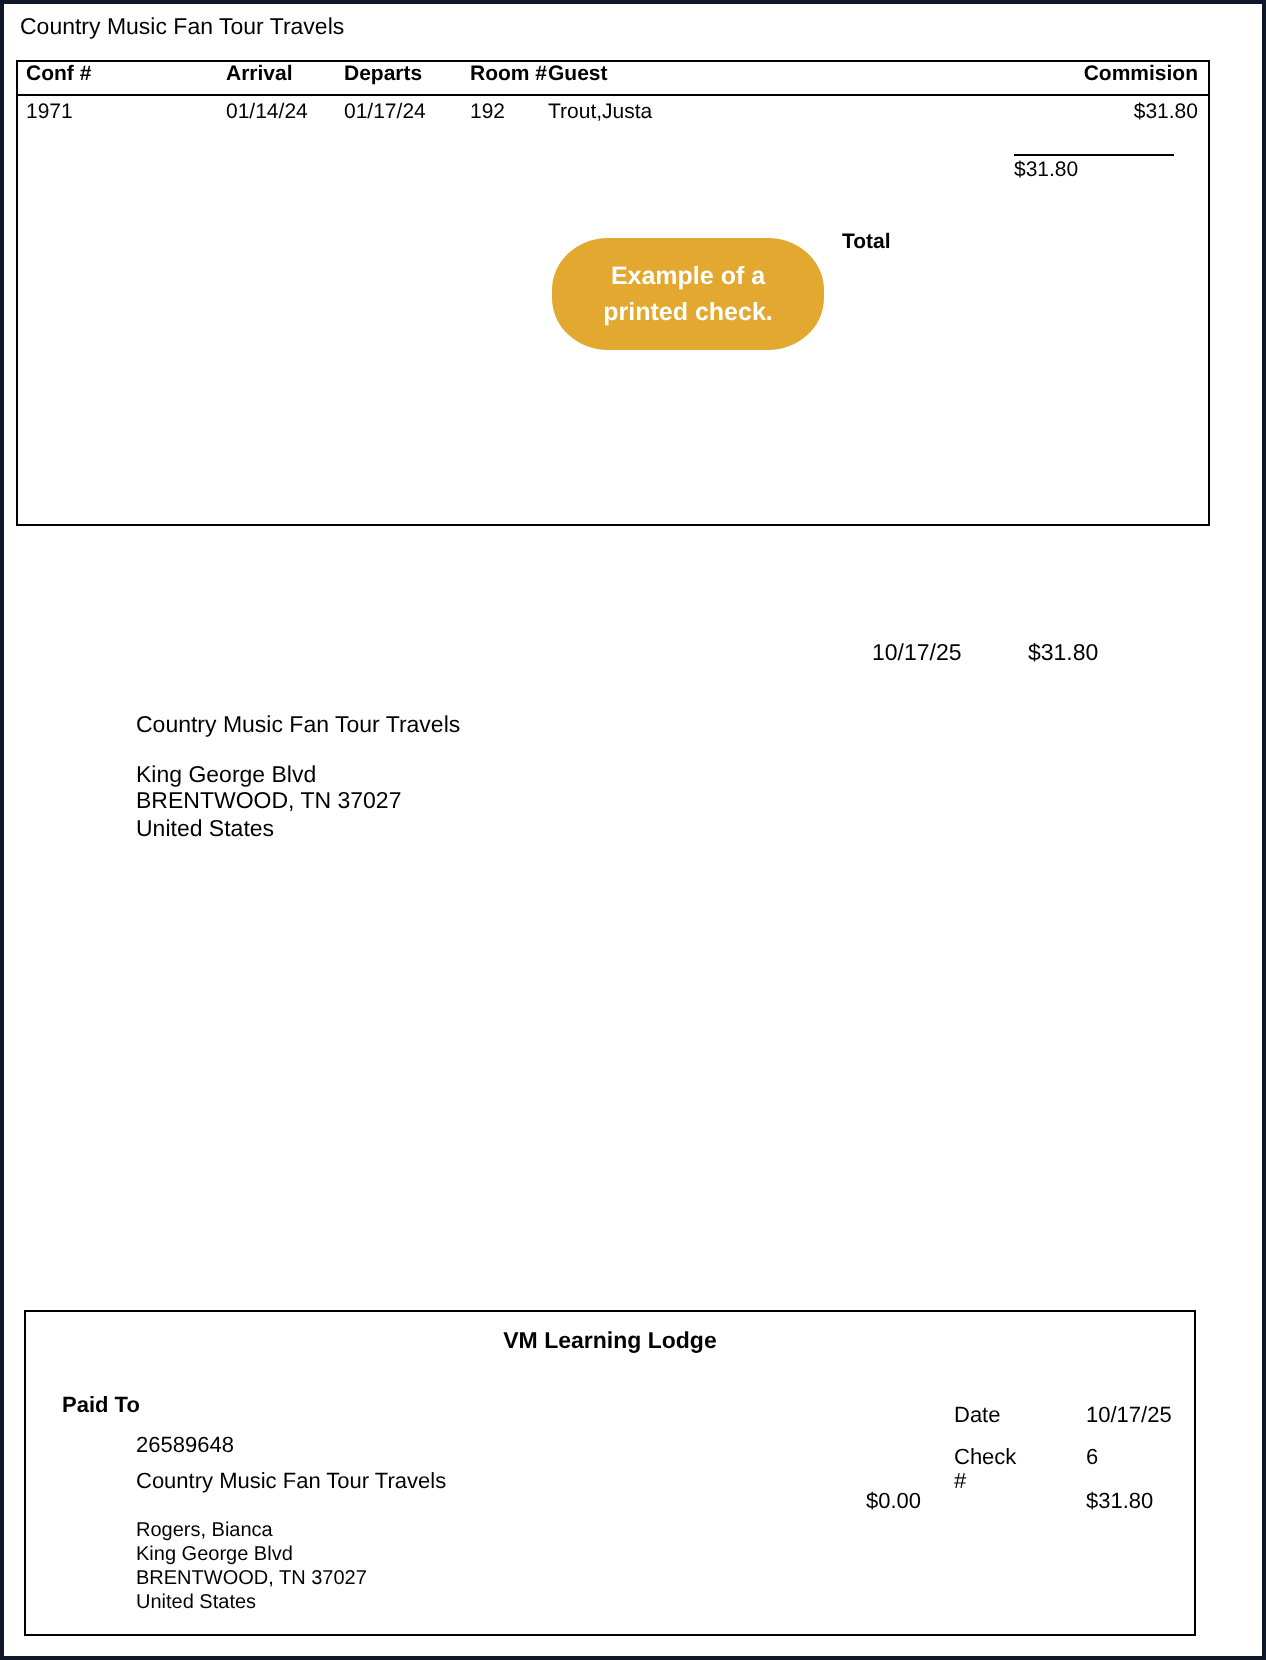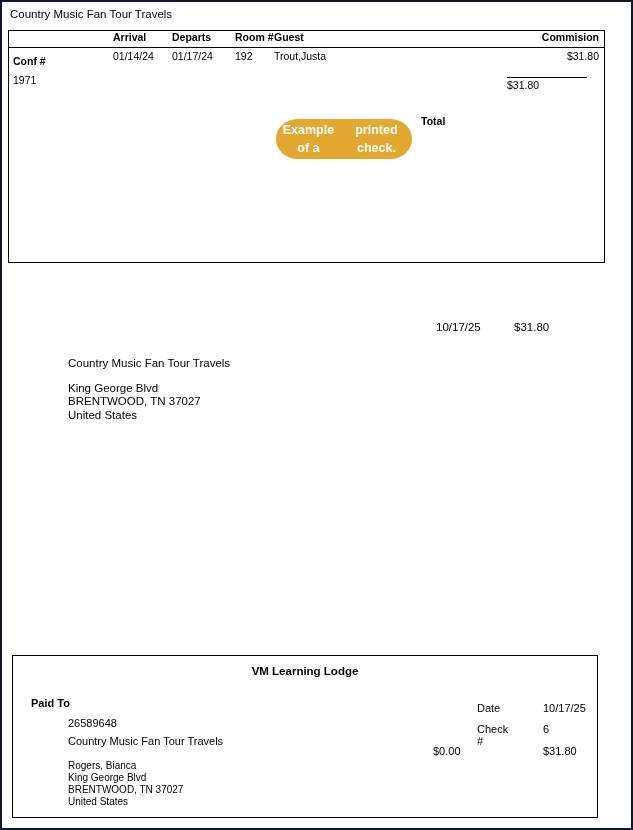--- a/index.html
+++ b/index.html
@@ -44,21 +44,21 @@
     height: 16px;
     border-bottom: 1px solid #000;
     font-size: 10.5px;
     font-weight: bold;
   }
   .report-head span,
   .report-row span {
     position: absolute;
     white-space: nowrap;
   }
-  .c-conf   { left: 4px; margin-top: 24px; }
+  .c-conf   { left: 4px; }
   .c-arr    { left: 104px; }
   .c-dep    { left: 163px; }
   .c-room   { left: 226px; }
   .c-guest  { left: 265px; }
   .c-comm   { right: 5px; }
   .report-row {
     position: relative;
     height: 16px;
     font-size: 10.5px;
     padding-top: 2px;
@@ -86,28 +86,28 @@
     border-top: 1px solid #000;
     padding-top: 1px;
   }
 
   
   .callout {
     position: absolute;
     left: 267px;
     top: 88px;
     width: 136px;
-    height: 40px;
+    height: 56px;
     background: #e2a830;
     border-radius: 28px / 26px;
     color: #ffffff;
     font-size: 12.5px;
     font-weight: bold;
     display: flex;
-    flex-direction: row;
+    flex-direction: column;
     align-items: center;
     justify-content: center;
     line-height: 1.45;
     text-align: center;
   }
 
   
   .check-amount-words {
     position: absolute;
     left: 66px;

